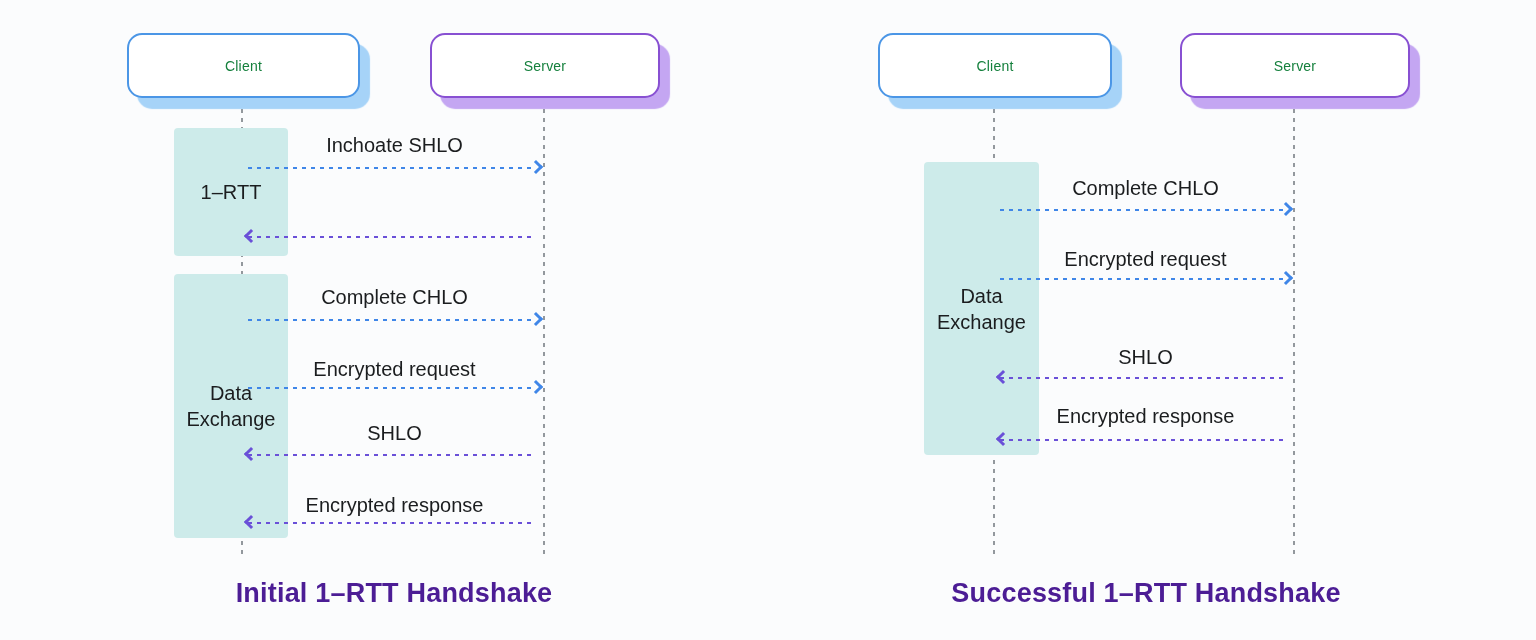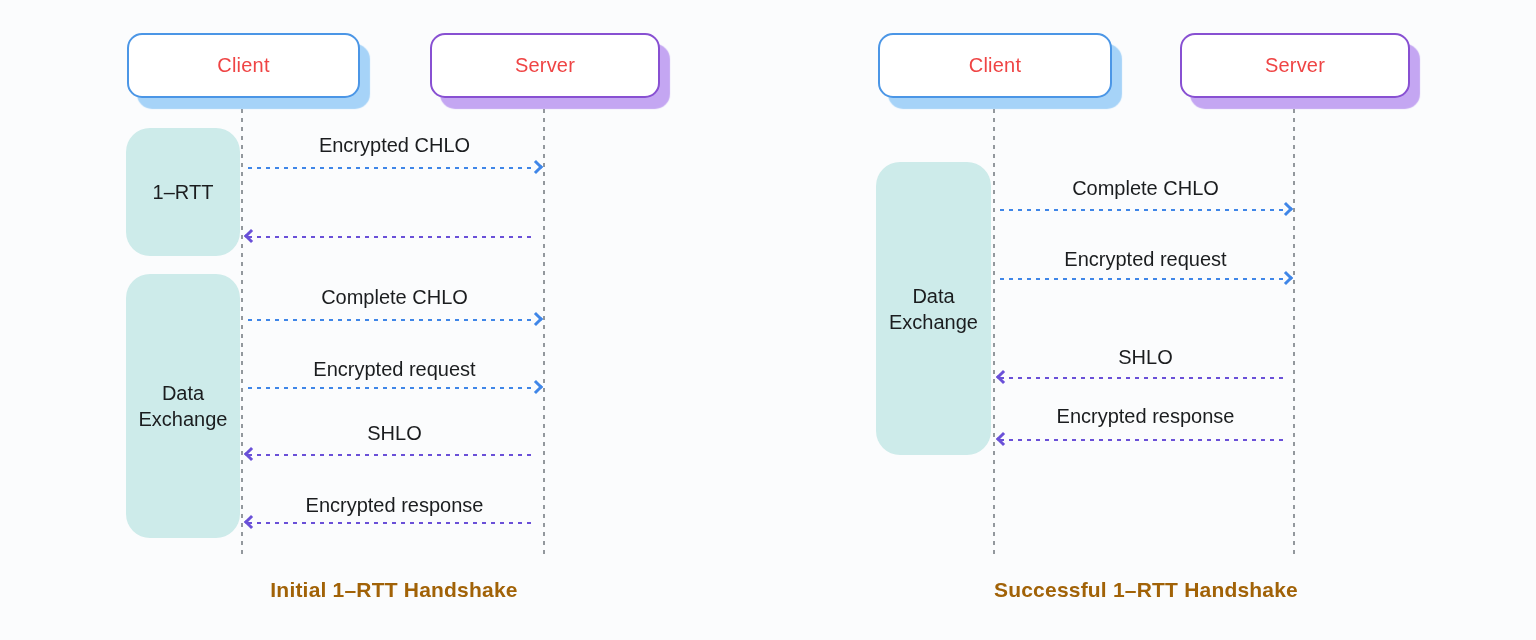--- a/index.html
+++ b/index.html
@@ -8,42 +8,42 @@
     font-family:"Liberation Sans","DejaVu Sans",sans-serif;
     background:#fbfcfd;
   }
   #canvas{position:relative;width:1536px;height:640px;background:#fbfcfd;}
   .diagram{position:absolute;inset:0;}
   .actor{
     position:absolute;background:#ffffff;border:2px solid;border-radius:15px;
     display:flex;align-items:center;justify-content:center;z-index:3;
     box-sizing:border-box;
   }
-  .actor-label{font-size:20px;color:#ef4444;letter-spacing:.2px;}
+  .actor-label{font-size:14px;color:#15803d;letter-spacing:.2px;}
   .lifeline{position:absolute;width:2px;z-index:1;}
   .phase{
-    position:absolute;border-radius:24px;z-index:2;
-    display:flex;align-items:center;justify-content:center;text-align:center;
+    position:absolute;border-radius:4px;z-index:2;
+    display:flex;align-items:center;justify-content:center;text-align:center;margin-left:48px;
   }
   .phase-label{font-size:20px;line-height:1.3;color:#1b1d1f;}
   .msg-label{
     position:absolute;width:320px;transform:translateX(-50%);
     display:flex;align-items:center;justify-content:center;
     font-size:20px;color:#1b1d1f;z-index:4;height:30px;white-space:nowrap;
   }
   .msg-line{position:absolute;height:2px;z-index:4;}
   .chev{
     position:absolute;width:10px;height:10px;z-index:5;
     border-top:3px solid;border-right:3px solid;box-sizing:border-box;
   }
   .chev.right{transform:rotate(45deg);}
   .chev.left{transform:rotate(-135deg);}
   .caption{
     position:absolute;transform:translateX(-50%);white-space:nowrap;
-    font-size:21px;font-weight:700;color:#a16207;letter-spacing:.2px;
+    font-size:27px;font-weight:700;color:#4c1d95;letter-spacing:.2px;
   }
 </style>
 </head>
 <body>
 
 <div id="canvas">
     <div class="diagram">
       <div class="lifeline" style="left: 241px; top: 100px; height: 458px; background: repeating-linear-gradient(rgb(147, 152, 157) 0px, rgb(147, 152, 157) 4px, transparent 4px, transparent 9px);"></div>
       <div class="lifeline" style="left: 543px; top: 100px; height: 458px; background: repeating-linear-gradient(rgb(147, 152, 157) 0px, rgb(147, 152, 157) 4px, transparent 4px, transparent 9px);"></div>
       <div class="phase" style="left: 126px; top: 128px; width: 114px; height: 128px; background: rgb(205, 235, 234);">
@@ -51,21 +51,21 @@
       </div>
       <div class="phase" style="left: 126px; top: 274px; width: 114px; height: 264px; background: rgb(205, 235, 234);">
         <div class="phase-label">Data Exchange</div>
       </div>
       <div class="actor" style="left: 127px; top: 33px; width: 233px; height: 65px; border-color: rgb(75, 150, 230); box-shadow: rgb(166, 211, 248) 10px 11px 1px 0px;">
         <div class="actor-label">Client</div>
       </div>
       <div class="actor" style="left: 430px; top: 33px; width: 230px; height: 65px; border-color: rgb(136, 80, 210); box-shadow: rgb(196, 166, 242) 10px 11px 1px 0px;">
         <div class="actor-label">Server</div>
       </div>
-      <div class="msg-label" style="left: 394.5px; top: 130px;">Encrypted CHLO</div>
+      <div class="msg-label" style="left: 394.5px; top: 130px;">Inchoate SHLO</div>
       <div class="msg-line" style="left: 248px; top: 167px; width: 287px; background: repeating-linear-gradient(90deg, rgb(63, 134, 232) 0px, rgb(63, 134, 232) 4px, transparent 4px, transparent 9px);"></div>
       <div class="chev right" style="border-color: rgb(63, 134, 232); top: 162px; left: 531px;"></div>
       <div class="msg-line" style="left: 248px; top: 236px; width: 287px; background: repeating-linear-gradient(90deg, rgb(106, 80, 216) 0px, rgb(106, 80, 216) 4px, transparent 4px, transparent 9px);"></div>
       <div class="chev left" style="border-color: rgb(106, 80, 216); top: 231px; left: 246px;"></div>
       <div class="msg-label" style="left: 394.5px; top: 282px;">Complete CHLO</div>
       <div class="msg-line" style="left: 248px; top: 319px; width: 287px; background: repeating-linear-gradient(90deg, rgb(63, 134, 232) 0px, rgb(63, 134, 232) 4px, transparent 4px, transparent 9px);"></div>
       <div class="chev right" style="border-color: rgb(63, 134, 232); top: 314px; left: 531px;"></div>
       <div class="msg-label" style="left: 394.5px; top: 354px;">Encrypted request</div>
       <div class="msg-line" style="left: 248px; top: 387px; width: 287px; background: repeating-linear-gradient(90deg, rgb(63, 134, 232) 0px, rgb(63, 134, 232) 4px, transparent 4px, transparent 9px);"></div>
       <div class="chev right" style="border-color: rgb(63, 134, 232); top: 382px; left: 531px;"></div>

